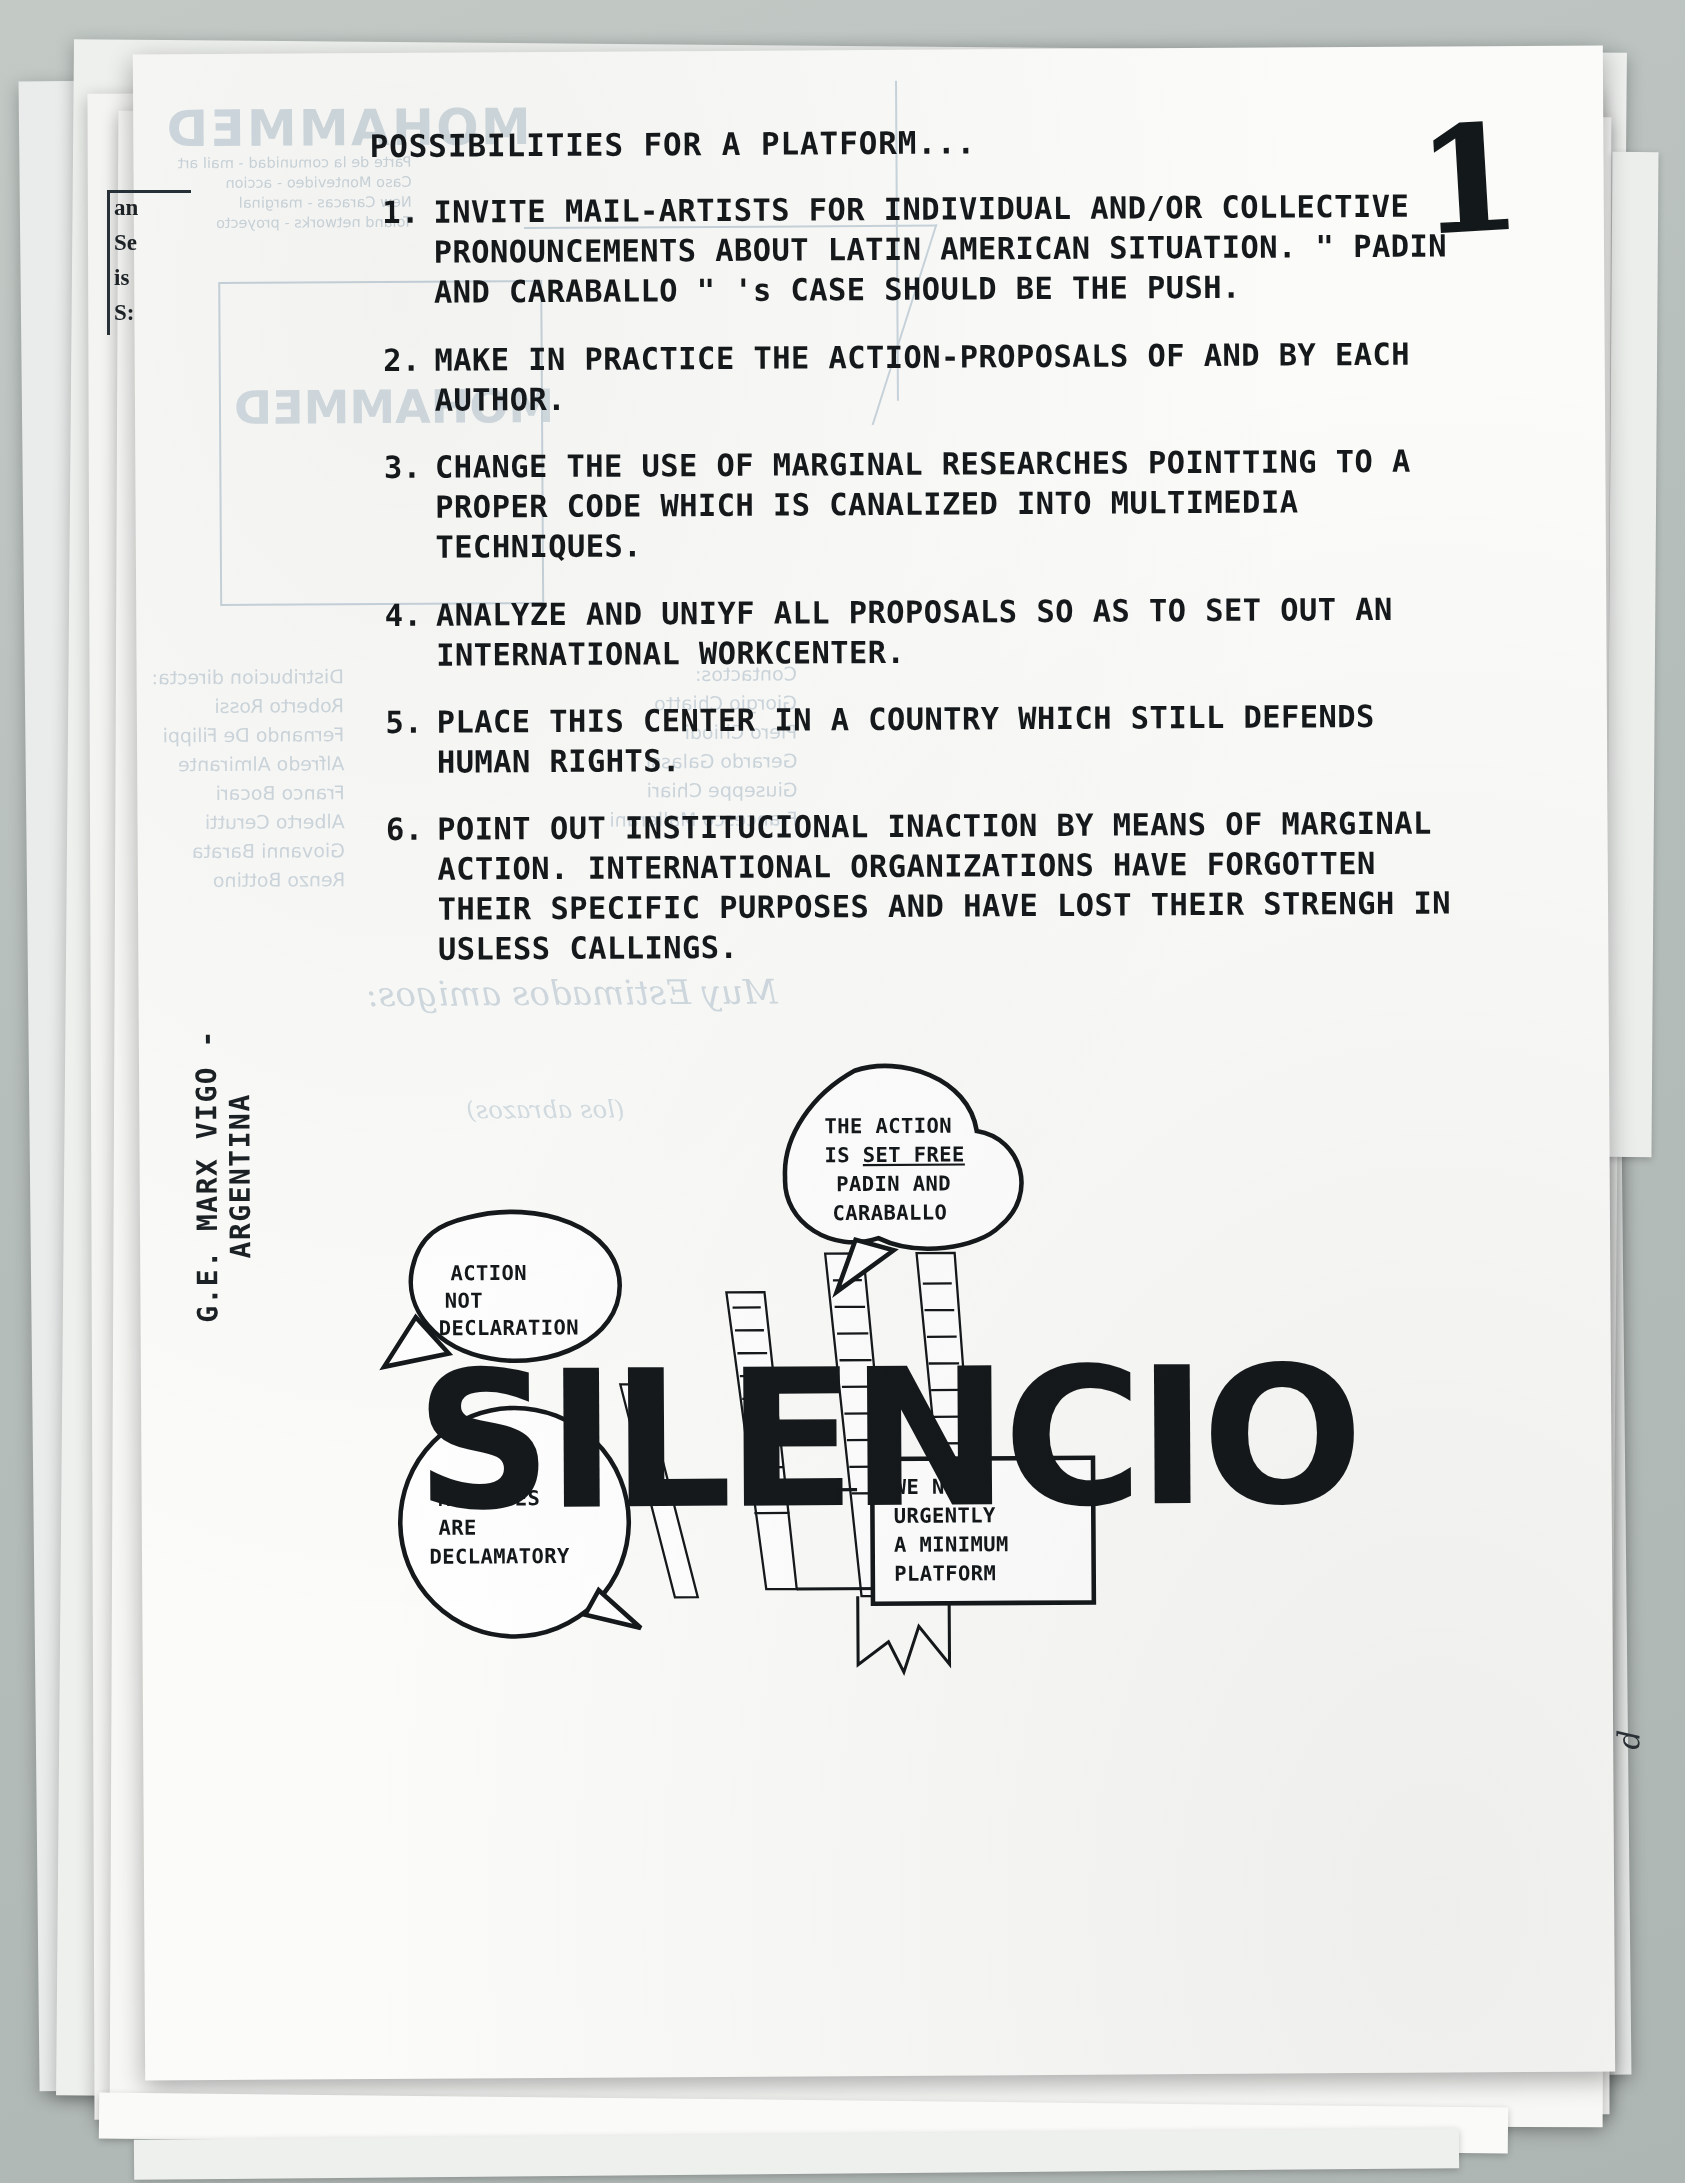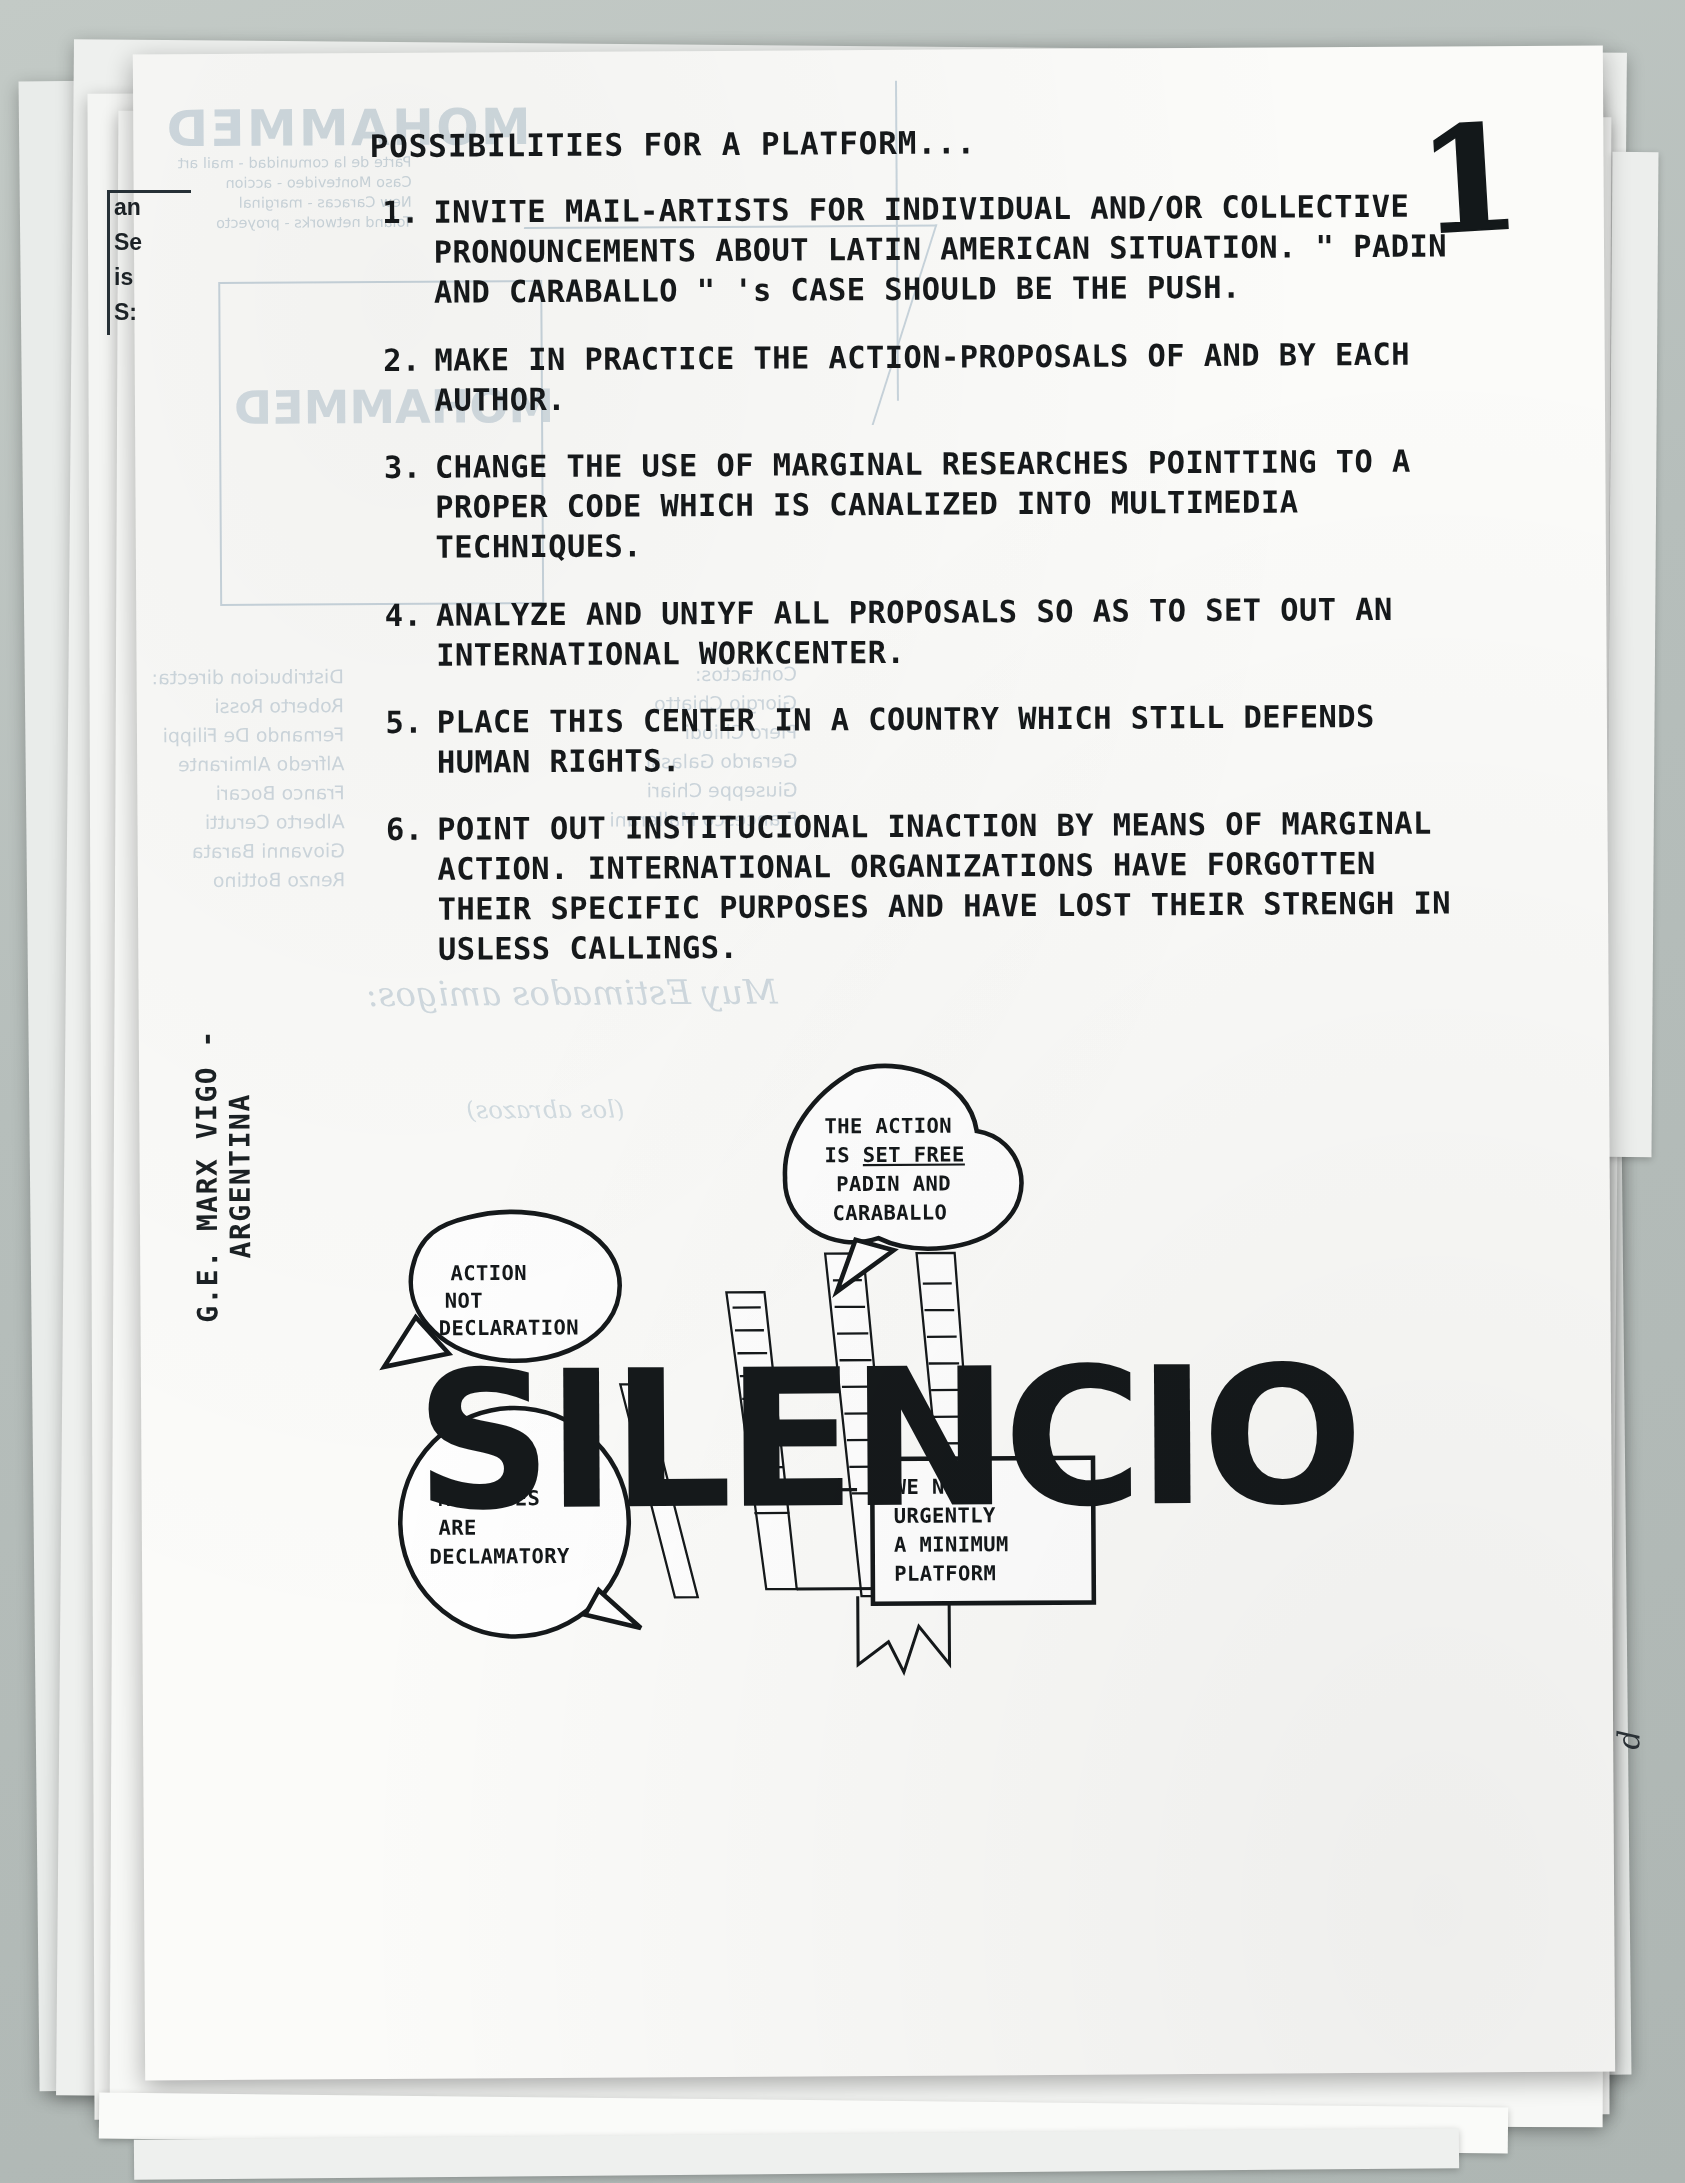--- a/index.html
+++ b/index.html
@@ -153,21 +153,21 @@
                  transform: skewX(-18deg); }
   .ghost-vert  { left: 762px; top: 30.5px; width: 1.5px; height: 320px;
                  background: #c9d5dd; border: none; }
 
   
   .left-fragment {
     position: absolute;
     left: 114px;
     top: 190px;
     width: 129px;
-    font-family: Liberation Sans, sans-serif;
+    font-family: Liberation Serif, serif;
     font-size: 23px;
     line-height: 35px;
     color: #1c2226;
     font-weight: bold;
     letter-spacing: 0px;
   }
   .left-rule {
     position: absolute;
     left: 107px;
     top: 190px;

